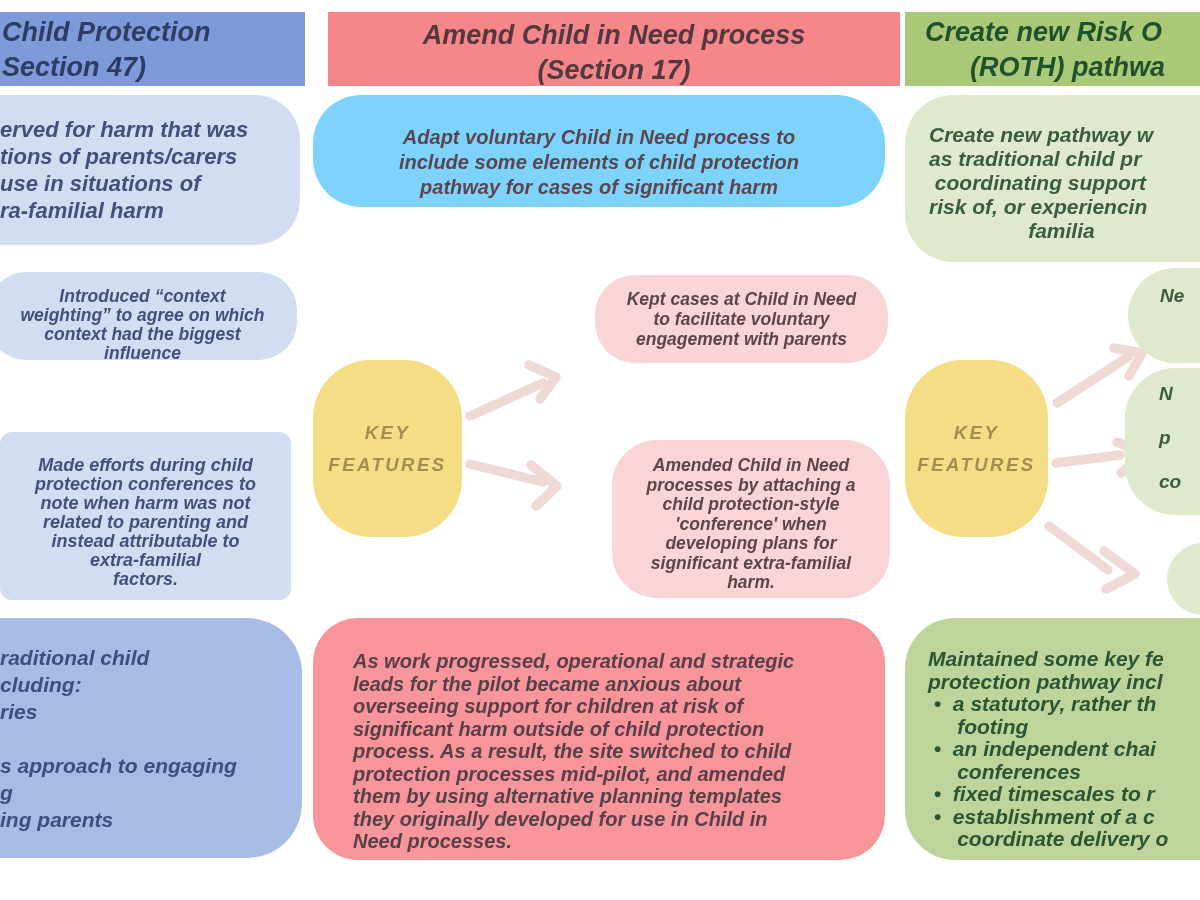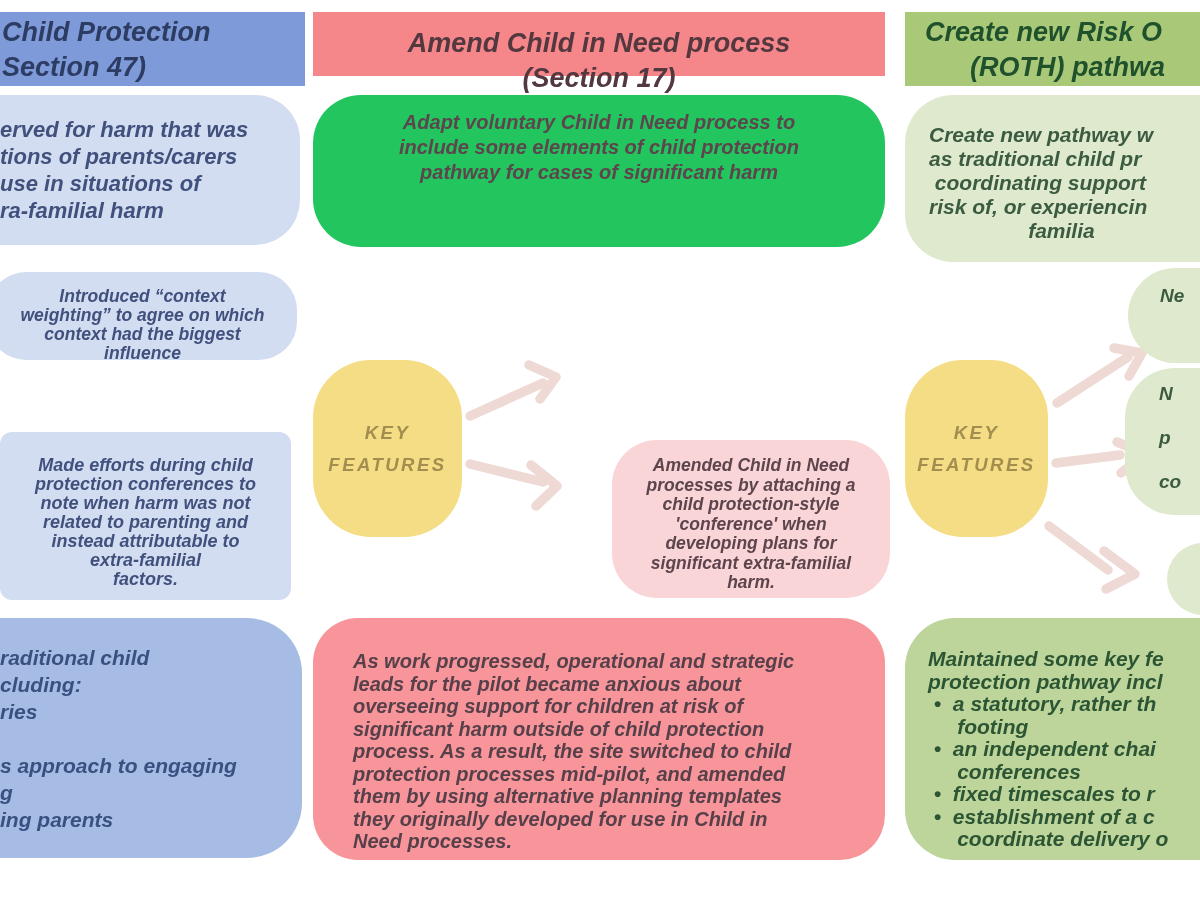--- a/index.html
+++ b/index.html
@@ -4,29 +4,29 @@
 <style>
   html,body{margin:0;padding:0;background:#fff;}
   #canvas{
     position:relative;width:1200px;height:900px;overflow:hidden;background:#ffffff;
     font-family:"Liberation Sans",sans-serif;font-weight:700;font-style:italic;
   }
   .b{position:absolute;white-space:pre-wrap;box-sizing:border-box;}
   
   #lh{left:-45px;top:12px;width:350px;height:74px;background:#7e9ad8;color:#2d3c63;
       font-size:27px;line-height:35px;padding:3px 0 0 47px;}
-  #mh{left:313px;top:12px;width:572px;height:64px;background:#f5868a;color:#53383f;
-      font-size:27px;line-height:35px;text-align:center;padding-top:14px;}
+  #mh{left:328px;top:12px;width:572px;height:74px;background:#f5868a;color:#53383f;
+      font-size:27px;line-height:35px;text-align:center;padding-top:6px;}
   #rh{left:905px;top:12px;width:380px;height:74px;background:#a9c878;color:#1f512d;
       font-size:27px;line-height:35px;padding:3px 0 0 20px;}
   
   #ls{left:-60px;top:95px;width:360px;height:150px;background:#d3ddf1;color:#41507d;
       font-size:22px;line-height:27px;border-radius:45px;padding:21px 0 0 60px;}
-  #ms{left:313px;top:95px;width:572px;height:152px;background:#22c55e;color:#5d454d;
-      font-size:20px;line-height:25px;border-radius:48px;text-align:center;padding-top:15px;}
+  #ms{left:313px;top:95px;width:572px;height:112px;background:#7dd3fc;color:#5d454d;
+      font-size:20px;line-height:25px;border-radius:48px;text-align:center;padding-top:30px;}
   #rs{left:905px;top:95px;width:380px;height:167px;background:#dfe9cd;color:#3c5c42;
       font-size:21px;line-height:24px;border-radius:48px;padding:28px 0 0 24px;}
   
   #lf1{left:-12px;top:272px;width:309px;height:88px;background:#d3ddf1;color:#41507d;
       font-size:17.5px;line-height:19px;border-radius:38px;text-align:center;padding-top:15px;}
   #lf2{left:0px;top:432px;width:291px;height:168px;background:#d3ddf1;color:#41507d;
       font-size:18px;line-height:19px;border-radius:12px;text-align:center;padding-top:24px;}
   #lo{left:-60px;top:618px;width:362px;height:240px;background:#a7bce4;color:#3a5080;
       font-size:21px;line-height:27px;border-radius:55px;padding:26px 0 0 60px;}
   
@@ -115,20 +115,23 @@
   <div id="lo" class="b">raditional child
 cluding:
 ries
 
 s approach to engaging
 g
 ing parents</div>
 
   <div id="kf1" class="b kf">KEY
 FEATURES</div>
+  <div id="mf1" class="b">Kept cases at Child in Need
+to facilitate voluntary
+engagement with parents</div>
   <div id="mf2" class="b">Amended Child in Need
 processes by attaching a
 child protection-style
 'conference' when
 developing plans for
 significant extra-familial
 harm.</div>
   <div id="mo" class="b">As work progressed, operational and strategic
 leads for the pilot became anxious about
 overseeing support for children at risk of

